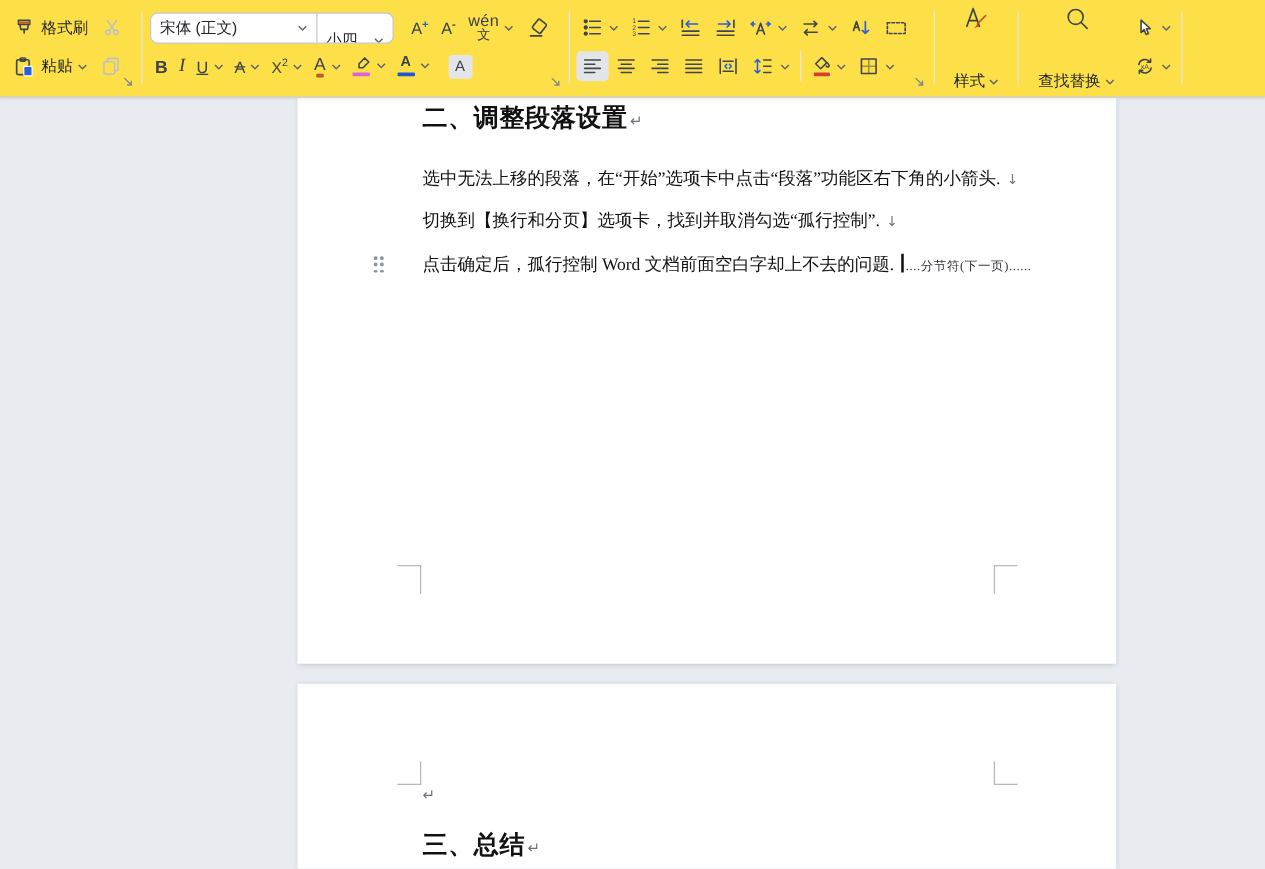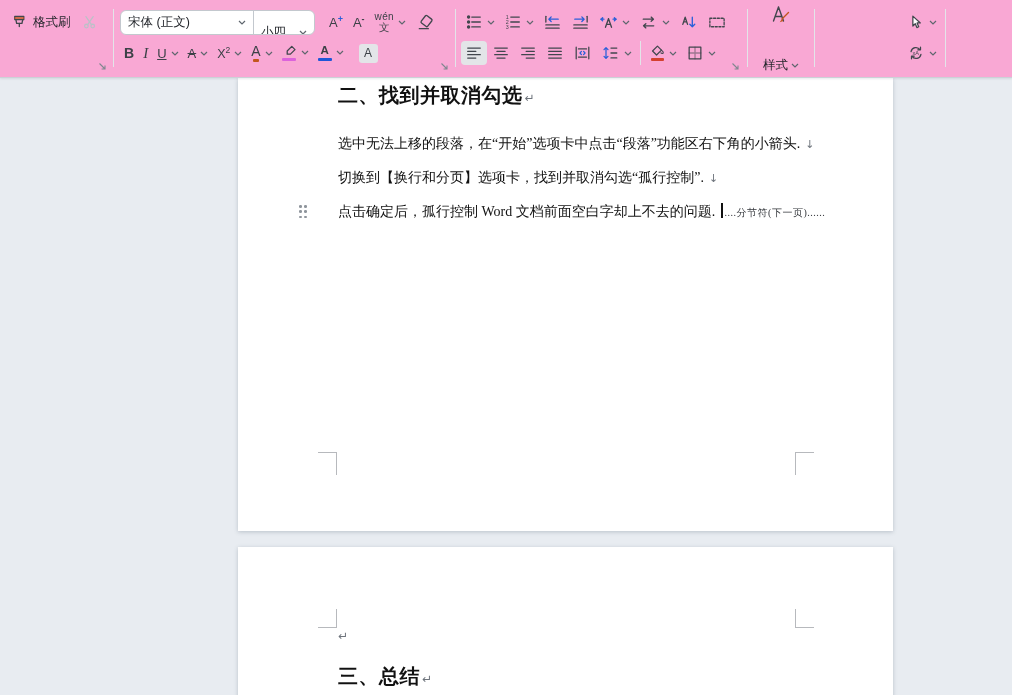--- a/index.html
+++ b/index.html
@@ -1,21 +1,21 @@
 <!DOCTYPE html>
 <html><head>
 <meta charset="utf-8">
 <style>
   * { margin:0; padding:0; box-sizing:border-box; }
   html,body { width:1012px; height:695px; overflow:hidden; }
   body { font-family:"Liberation Sans","DejaVu Sans",sans-serif; background:#e8ecf1; position:relative; }
 
   
   .toolbar { position:absolute; left:0; top:0; width:1012px; height:78px;
-             background:#f9a8d4; border-bottom:1px solid #ccd1d7;
+             background:#fde047; border-bottom:1px solid #ccd1d7;
              box-shadow:0 1px 2px rgba(40,50,65,.10); z-index:5; }
   .vdiv { position:absolute; top:9px; height:58px; width:1px; background:#e3e5e9; }
   .group { position:absolute; top:0; height:78px; }
   .trow { position:absolute; left:0; right:0; height:28px; display:flex; align-items:center; gap:2px; }
   .r1 { top:8px; } .r2 { top:39px; }
   .tbtn { display:inline-flex; align-items:center; gap:4px; padding:3px 4px; border:none;
           background:transparent; border-radius:4px; font:12.5px "Liberation Sans","DejaVu Sans",sans-serif;
           color:#23262b; white-space:nowrap; }
   .icon { display:inline-flex; align-items:center; justify-content:center; }
   svg.i { stroke:#41464d; fill:none; stroke-width:1.4; stroke-linecap:round; stroke-linejoin:round; }
@@ -37,21 +37,21 @@
   .lt-fx { font-size:14px; font-weight:500; }
   .stack { display:inline-flex; flex-direction:column; align-items:center; line-height:1; }
   .stack .colA { font-size:11.5px; font-weight:600; color:#3c4147; }
   .bar { width:14px; height:3.4px; border-radius:1px; margin-top:1.5px; }
   .bar-blue { background:#1e56d8; } .bar-pink { background:#dc63dc; }
   .shadebox { width:19px; height:19px; background:#e3e5e8; border-radius:3px; display:inline-flex;
               align-items:center; justify-content:center; font-size:12px; color:#3c4147; }
   .grow { font-size:13px; color:#3c4147; } .grow sup { font-size:9px; font-weight:700; color:#2a5fd9; }
   .shrink sup { color:#3c4147; }
   .pin { display:inline-flex; flex-direction:column; align-items:center; line-height:1; color:#3c4147; }
-  .pin i { font-style:normal; font-size:10px; letter-spacing:.3px; }
+  .pin i { font-style:normal; font-size:13px; letter-spacing:.3px; }
   .pin b { font-weight:400; font-size:10.5px; }
 
   
   .fontbox { display:inline-flex; align-items:center; height:25px; border:1px solid #c3c8ce;
              border-radius:6px; background:#fff; overflow:hidden; }
   .fontbox .seg { display:inline-flex; align-items:center; gap:4px; padding:0 7px; height:100%;
                   font-size:12.5px; color:#23262b; }
   .fontbox .sep { width:1px; height:100%; background:#c3c8ce; }
 
   
@@ -106,20 +106,45 @@
       <button class="tbtn disabled">
         <span class="icon">
           <svg class="i" width="18" height="18" viewBox="0 0 20 20">
             <circle cx="6" cy="14.5" r="2"></circle>
               <circle cx="13" cy="14.5" r="2"></circle>
             <path d="M7.4 12.8 13.5 4M11.6 12.8 5.5 4"></path>
           </svg>
         </span>
       </button>
     </div>
+    <div class="trow r2">
+      <button class="tbtn">
+        <span class="icon">
+          <svg width="19" height="19" viewBox="0 0 20 20">
+            <g class="i" fill="none" stroke="#41464d" stroke-width="1.4" stroke-linecap="round" stroke-linejoin="round">
+              <rect x="3.5" y="4" width="10.5" height="12.5" rx="1.4"></rect>
+              <rect x="6.5" y="2.5" width="4.5" height="2.6" rx="0.7"></rect>
+            </g>
+            <rect x="9.5" y="9.5" width="7" height="8" rx="1" fill="#2a5fd9" stroke="#fbfcfd" stroke-width="1"></rect>
+          </svg>
+        </span>
+        <span>粘贴</span>
+        <svg class="chev" width="8" height="5" viewBox="0 0 8 5">
+            <path d="M1 1l3 3 3-3"></path>
+          </svg>
+      </button>
+      <button class="tbtn disabled">
+        <span class="icon">
+          <svg class="i" width="18" height="18" viewBox="0 0 20 20">
+            <rect x="3.5" y="6" width="9.5" height="11" rx="1.4"></rect>
+            <path d="M6.5 6V4.6A1.6 1.6 0 0 1 8.1 3h6.3A1.6 1.6 0 0 1 16 4.6v7.8a1.6 1.6 0 0 1-1.6 1.6H13"></path>
+          </svg>
+        </span>
+      </button>
+    </div>
     <span class="corner">
       <svg width="9" height="9" viewBox="0 0 9 9">
           <path d="M1.5 1.5 7 7M7 3.6V7H3.6"></path>
         </svg>
     </span>
   </div>
   <div class="vdiv" style="left:113px;"></div>
 
   <div class="group" style="left:120px; width:332px;">
     <div class="trow r1">
@@ -407,20 +432,34 @@
         <span>样式</span>
         <svg class="chev" width="8" height="5" viewBox="0 0 8 5">
             <path d="M1 1l3 3 3-3"></path>
           </svg>
       </span>
     </button>
   </div>
   <div class="vdiv" style="left:814px;"></div>
 
   <div class="group" style="left:819px; width:122px;">
+    <button class="bigbtn" style="position:absolute; left:2px; top:6px; width:80px;">
+      <span class="icon">
+        <svg class="i" width="25" height="25" viewBox="0 0 26 26" stroke-width="1.5">
+          <circle cx="12" cy="11" r="6.2"></circle>
+          <path d="M16.6 15.6 21.5 20.5"></path>
+        </svg>
+      </span>
+      <span class="lblrow">
+        <span>查找替换</span>
+        <svg class="chev" width="8" height="5" viewBox="0 0 8 5">
+            <path d="M1 1l3 3 3-3"></path>
+          </svg>
+      </span>
+    </button>
     <div class="trow r1" style="left:84px;">
       <button class="tbtn">
         <span class="icon">
           <svg class="i" width="18" height="18" viewBox="0 0 20 20">
             <path d="M6.5 3.5v11l2.7-2.6 1.8 4.3 2-.9-1.8-4.2h3.6z" fill="#fff"></path>
           </svg>
         </span>
         <svg class="chev" width="8" height="5" viewBox="0 0 8 5">
             <path d="M1 1l3 3 3-3"></path>
           </svg>
@@ -442,21 +481,21 @@
     </div>
   </div>
   <div class="vdiv" style="left:945px;"></div>
 
 </div>
 
 <div class="doc">
 
   <div class="page page1 serif">
     <div class="h-doc serif" style="top:5px;">
-      <span>二、找到并取消勾选</span><span class="mark mark-pc">↵</span>
+      <span>二、调整段落设置</span><span class="mark mark-pc">↵</span>
     </div>
 
     <div class="para serif" style="top:57px;">
       <span>选中无法上移的段落，在“开始”选项卡中点击“段落”功能区右下角的小箭头.</span><span class="mark mark-lb">↓</span>
     </div>
 
     <div class="para serif" style="top:91px;">
       <span>切换到【换行和分页】选项卡，找到并取消勾选“孤行控制”.</span><span class="mark mark-lb">↓</span>
     </div>
 

